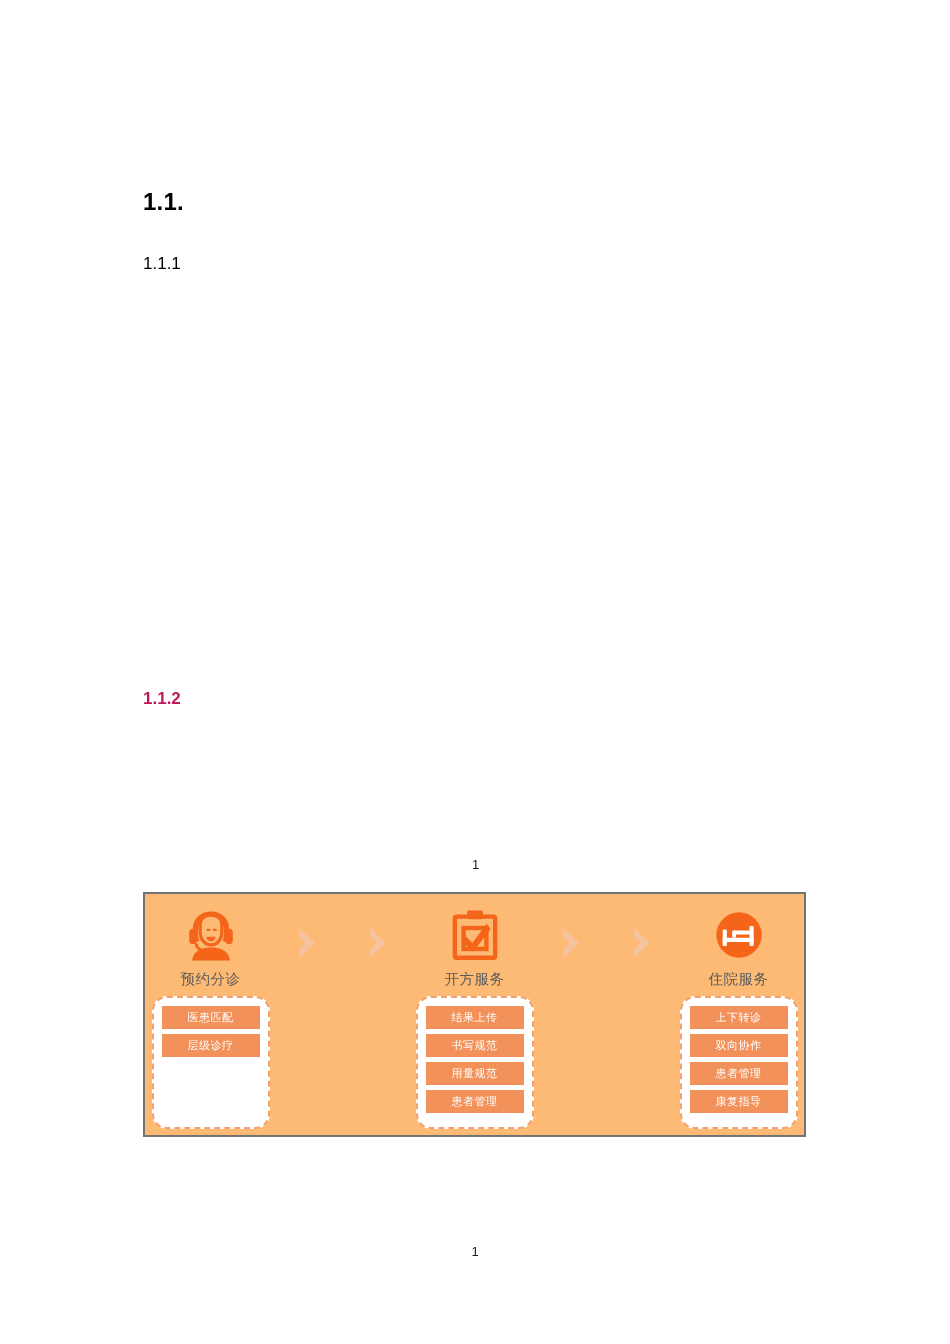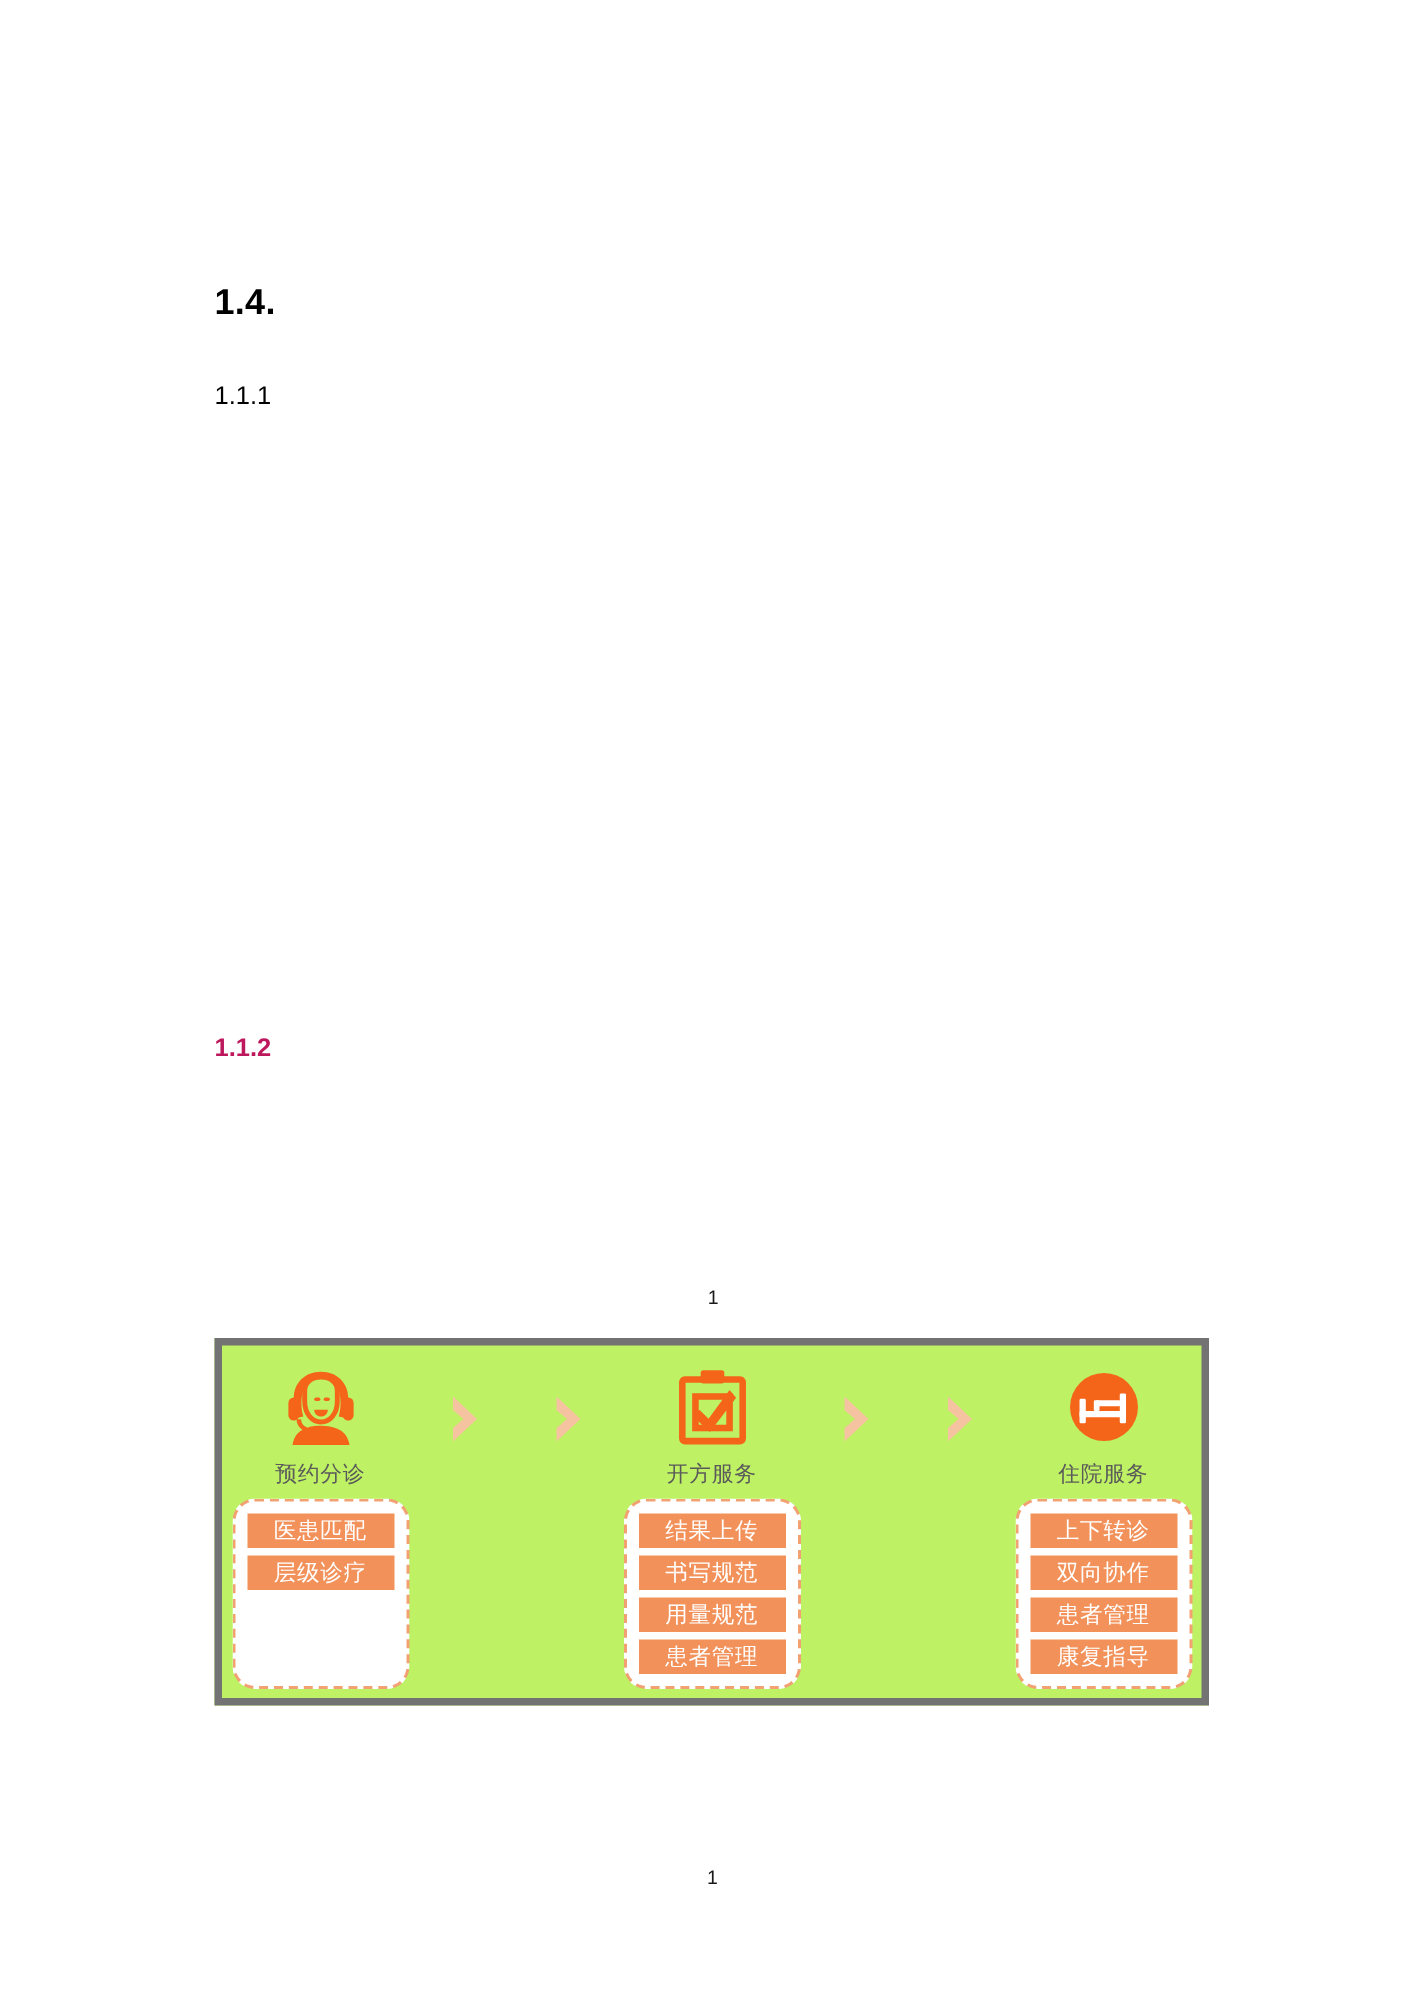--- a/index.html
+++ b/index.html
@@ -64,22 +64,22 @@
     color: #1a1a1a;
   }
 
   
   .figure {
     position: absolute;
     left: 143px;
     top: 892px;
     width: 663px;
     height: 245px;
-    border: 5px solid #737373;
-    background: #bef264;
+    border: 2px solid #737373;
+    background: #fdba74;
     box-sizing: border-box;
     overflow: hidden;
   }
   .flow {
     position: absolute;
     left: 0;
     top: 0;
     width: 100%;
     height: 100%;
     display: flex;
@@ -135,21 +135,21 @@
     display: flex;
     flex-direction: column;
     gap: 5px;
     background: #ffffff;
   }
   .chip {
     height: 23px;
     line-height: 23px;
     background: #f29159;
     color: #ffffff;
-    font-size: 15px;
+    font-size: 11px;
     text-align: center;
     letter-spacing: 0.5px;
     white-space: nowrap;
     font-family: "DejaVu Sans", "Liberation Sans", sans-serif;
   }
 
   
   .footer-page {
     position: absolute;
     left: 0;
@@ -158,21 +158,21 @@
     text-align: center;
     font-size: 13px;
     color: #1a1a1a;
   }
 </style>
 </head>
 <body>
 
 <div class="page">
 
-  <div class="heading-1">1.4.</div>
+  <div class="heading-1">1.1.</div>
   <div class="heading-2a">1.1.1</div>
   <div class="heading-2b">1.1.2</div>
 
   <div class="figure-caption">1</div>
 
   <div class="figure">
     <div class="flow">
 
       <div class="stage">
         <div class="icon-wrap">

